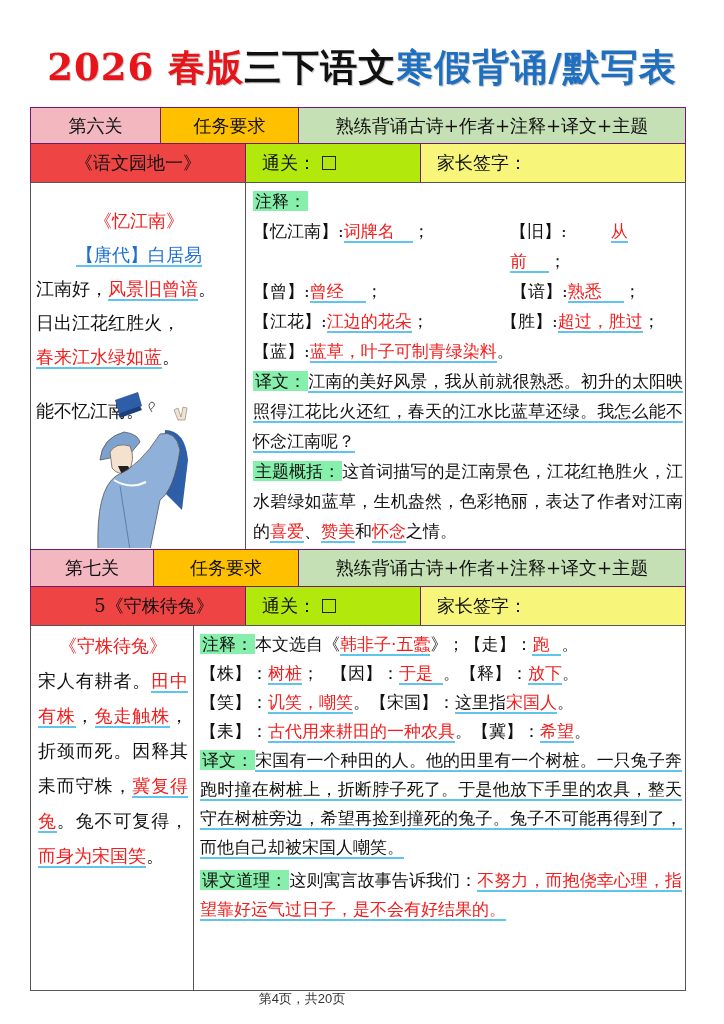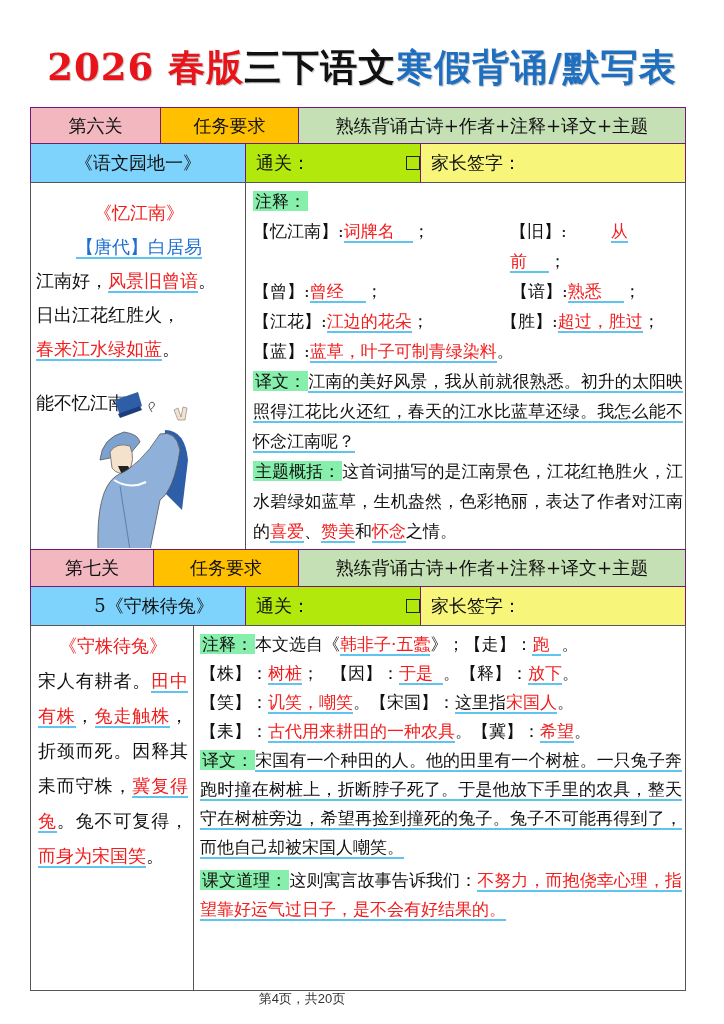--- a/index.html
+++ b/index.html
@@ -9,25 +9,25 @@
   .title { position: absolute; left: 0; top: 42px; width: 724px; text-align: center;
            font-size: 37px; font-weight: bold; letter-spacing: 1px; line-height: 50px;
            text-shadow: 1px 1px 1px rgba(0,0,0,0.25); white-space: nowrap; }
   .title .t-red { color: #e8141a; }
   .title .t-black { color: #111; }
   .title .t-blue { color: #1f6fc0; }
 
   .cell { position: absolute; border: 1px solid #701a75; display: flex; align-items: center;
           font-size: 18px; white-space: nowrap; overflow: hidden; }
   .center { justify-content: center; }
-  .left { justify-content: space-between; padding-left: 10px; }
+  .left { justify-content: flex-start; padding-left: 16px; }
   .pink { background: #f3b7c0; }
   .orange { background: #ffc000; }
   .green { background: #c5e0b4; }
-  .cyan { background: #7dd3fc; }
+  .cyan { background: #ef4444; }
   .lime { background: #b3e80c; }
   .yellow { background: #f7f67a; }
 
   .box { position: absolute; border: 1px solid #555; background: #fff; }
   .checkbox { display: inline-block; width: 14px; height: 14px; border: 1.5px solid #222; margin-left: 6px; vertical-align: middle; }
 
   .red { color: #f21d1d; }
   .blue { color: #1d6fd0; }
   .ul { border-bottom: 2px solid #5fc4ee; padding-bottom: 0px; }
   .hl { background: #86efac; padding: 0 2px; }
@@ -56,21 +56,21 @@
   <span>通关：</span>
     <span class="checkbox"></span>
 </div>
 <div class="cell left yellow" style="left:420px;top:143px;width:266px;height:40px;">
   <span>家长签字：</span>
 </div>
 
 <div class="box" style="left:30px;top:182px;width:216px;height:368px;"></div>
 <div class="box" style="left:245px;top:182px;width:441px;height:368px;"></div>
 
-<div class="poem" style="left:36px;top:196px;width:206px;">
+<div class="poem" style="left:36px;top:204px;width:206px;">
   <div style="text-align:center;" class="red">《忆江南》</div>
   <div style="text-align:center;" class="blue">
     <span class="ul">【唐代】</span><span class="ul">白居易</span>
   </div>
   <div><span>江南好，</span><span class="red ul">风景旧曾谙</span><span>。</span></div>
   <div><span>日出江花红胜火，</span></div>
   <div><span class="red ul">春来江水绿如蓝</span><span>。</span></div>
   <div style="margin-top:20px;"><span>能不忆江南。</span></div>
 </div>
 

